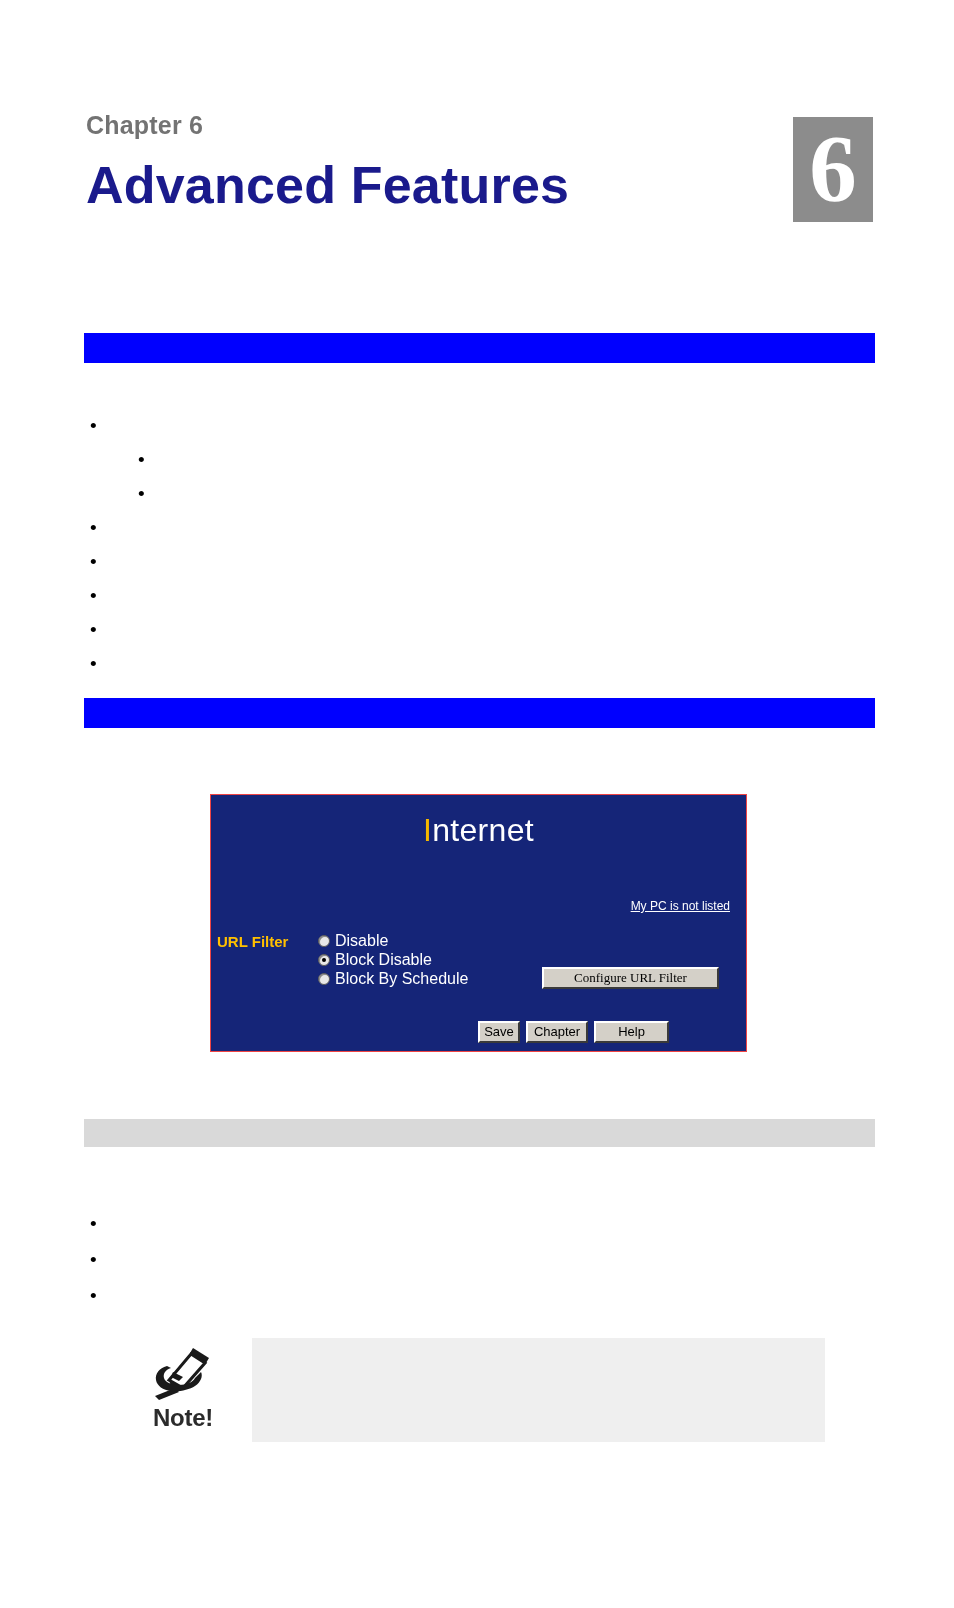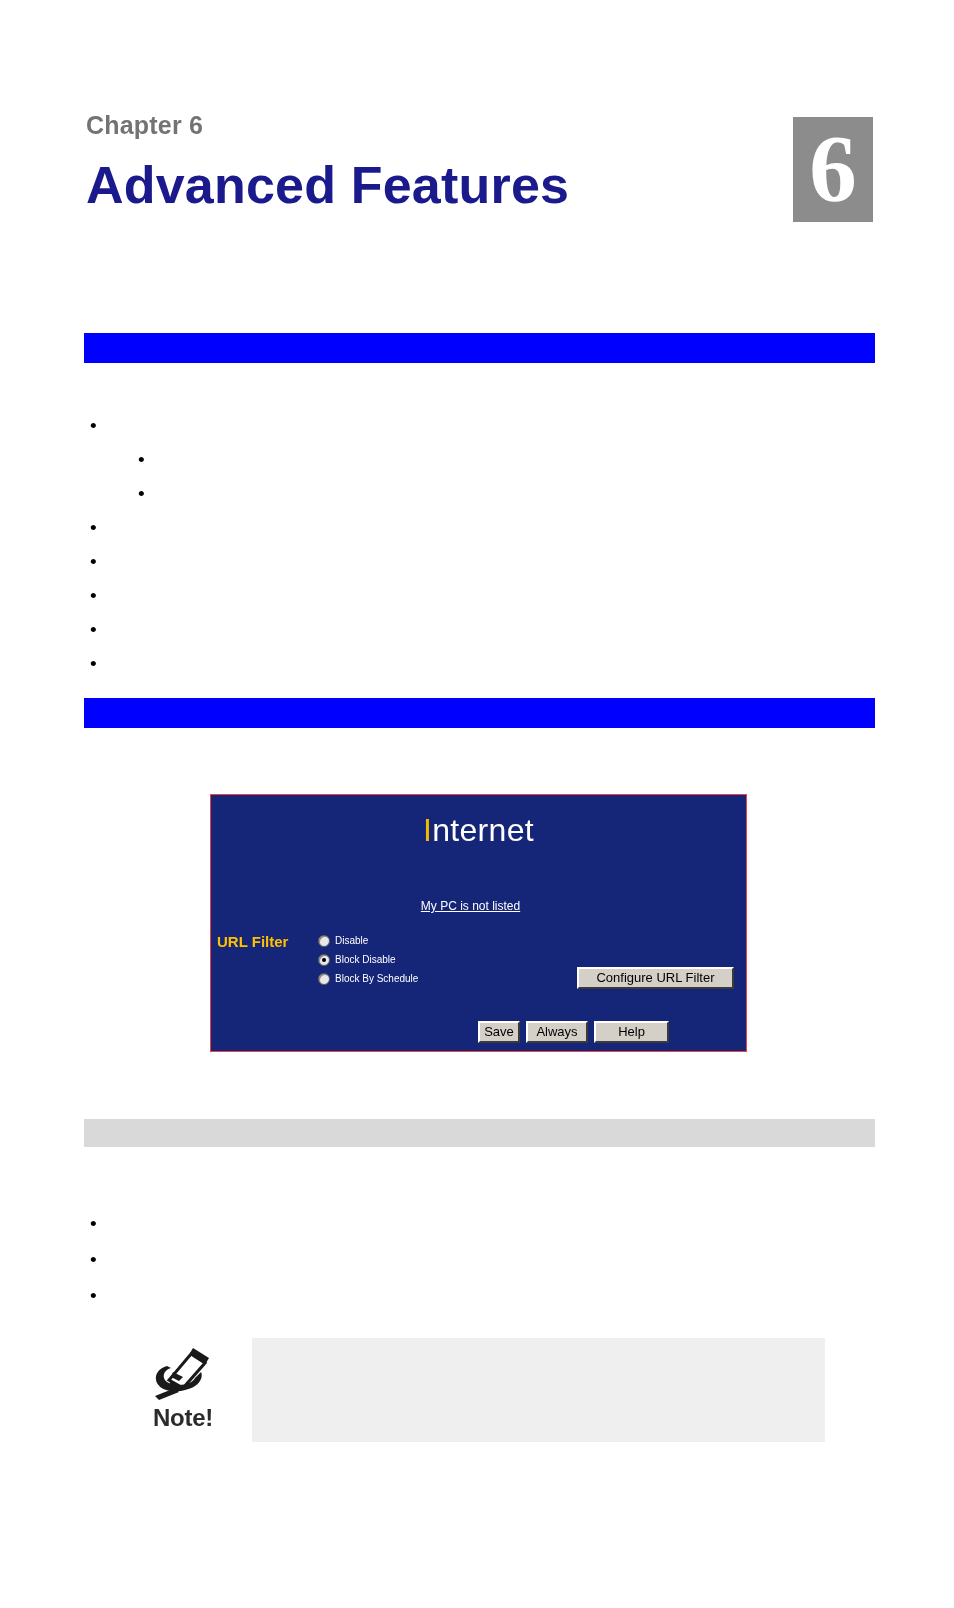--- a/index.html
+++ b/index.html
@@ -219,21 +219,21 @@
     width: 0; height: 0;
     border-left: 4px solid transparent;
     border-right: 4px solid transparent;
     border-top: 4px solid #000000;
   }
 
   .ui-link {
     position: absolute;
     left: 0; top: 104px;
     width: 519px;
-    text-align: center;
+    text-align: right;
     color: #ffffff;
     font-size: 12px;
     text-decoration: underline;
     cursor: pointer;
   }
 
   #row-url { left: 0; top: 138px; width: 100%; }
   #row-url .ui-fieldlabel { width: 95px; padding-right: 0; padding-left: 0; text-align: left; margin-left: 6px; }
 
   .radio-group { margin-left: 6px; }
@@ -256,44 +256,45 @@
   .ui-radio.checked::after {
     content: "";
     position: absolute;
     left: 3px; top: 3px;
     width: 4px; height: 4px;
     border-radius: 50%;
     background: #000000;
   }
   .radio-label {
     color: #ffffff;
-    font-size: 10px;
+    font-size: 16px;
     margin-left: 5px;
     white-space: nowrap;
   }
 
   .ui-button {
     background: #d4d0c8;
     border: 2px solid;
     border-color: #ffffff #3a3a3a #3a3a3a #ffffff;
     box-sizing: border-box;
     color: #000000;
     font-size: 13px;
     text-align: center;
     cursor: pointer;
     font-family: "Liberation Sans", sans-serif;
     padding: 0;
   }
   #btn-configure {
     position: absolute;
-    left: 366px;
+    left: 331px;
     top: 172px;
-    width: 157px;
+    width: 177px;
     height: 22px;
     line-height: 18px;
+    font-family: Liberation Serif, serif;
   }
   .button-bar {
     position: absolute;
     left: 0;
     top: 226px;
     width: 458px;
     display: flex;
     justify-content: flex-end;
     gap: 6px;
   }
@@ -398,21 +399,21 @@
             <span class="ui-radio"></span>
             <span class="radio-label">Block By Schedule</span>
           </div>
         </div>
     </div>
 
     <button class="ui-button" id="btn-configure">Configure URL Filter</button>
 
     <div class="button-bar">
       <button class="ui-button" id="btn-save">Save</button>
-      <button class="ui-button" id="btn-cancel">Always</button>
+      <button class="ui-button" id="btn-cancel">Chapter</button>
       <button class="ui-button" id="btn-help">Help</button>
     </div>
   </div>
 
   <div class="section-bar-gray" id="bar-dmz">
     <span></span>
   </div>
 
   <ul class="bullet-list" id="list-internet">
       <li class="lvl1">&nbsp;</li>

